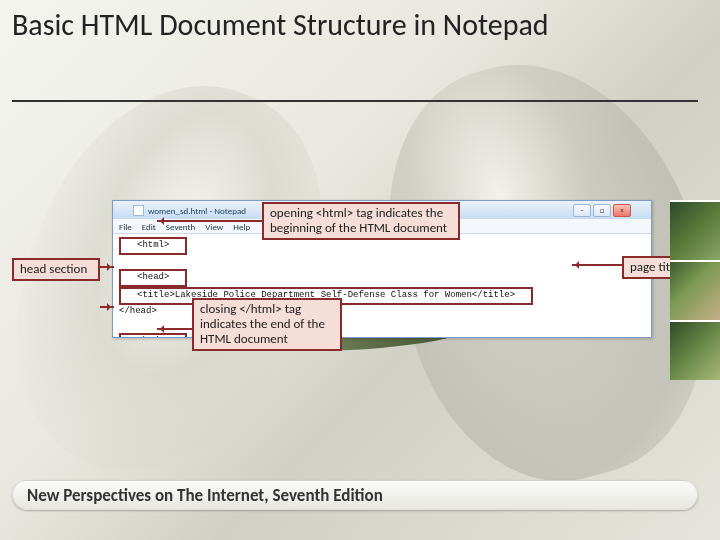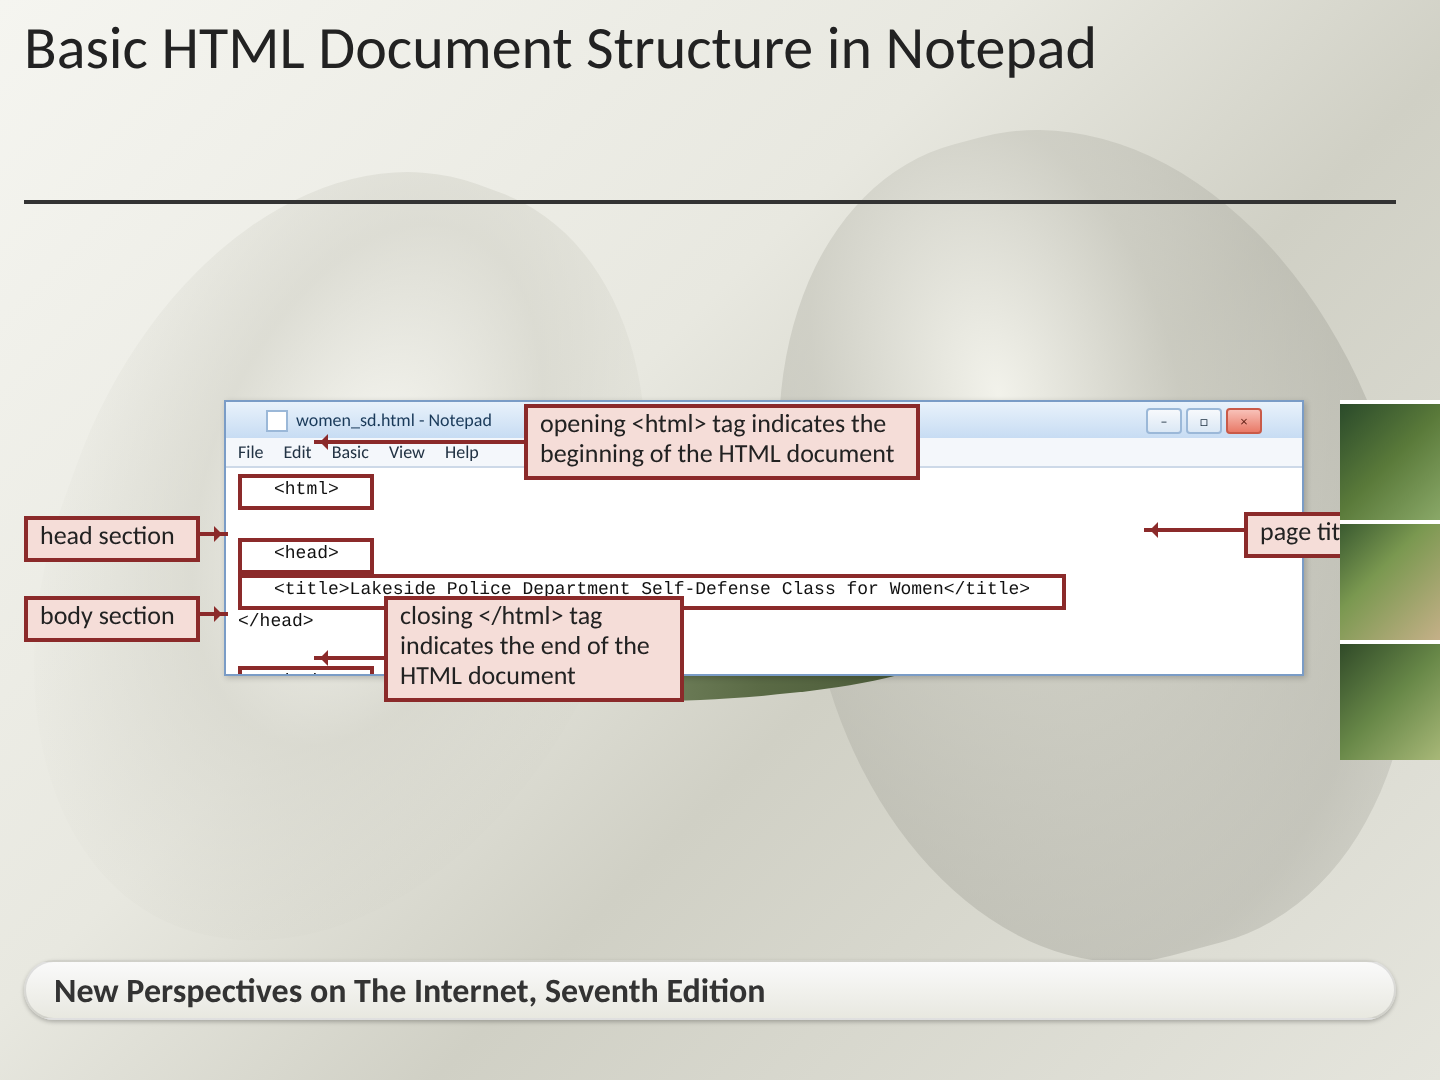--- a/index.html
+++ b/index.html
@@ -129,40 +129,39 @@
         <span class="spacer"></span>
         <div class="np-btns">
           <div class="np-btn">–</div>
           <div class="np-btn">□</div>
           <div class="np-btn close">×</div>
         </div>
       </div>
       <div class="np-menubar">
         <span>File</span>
         <span>Edit</span>
-        <span>Basic</span>
+        <span>Seventh</span>
         <span>View</span>
         <span>Help</span>
       </div>
       <div class="np-content"><span class="boxed">&lt;html&gt;</span>
 <span></span>
 <span class="boxed">&lt;head&gt;</span>
 <span class="boxed">&lt;title&gt;Lakeside Police Department Self-Defense Class for Women&lt;/title&gt;</span>
 <span>&lt;/head&gt;</span>
 <span></span>
 <span class="boxed">&lt;body&gt;</span>
 
 <span></span>
 </div>
     </div>
 
     <div class="callout" style="top:58px; left:0; width:88px;">head section</div>
     <div class="arrow" style="top:66px; left:88px; width:14px;"></div>
 
-    <div class="callout" style="top:98px; left:0; width:88px;">body section</div>
     <div class="arrow" style="top:106px; left:88px; width:14px;"></div>
 
     <div class="callout" style="top:2px; left:250px; width:198px;">opening &lt;html&gt; tag indicates the beginning of the HTML document</div>
     <div class="arrow left" style="top:20px; left:145px; width:105px;"></div>
 
     <div class="callout" style="top:98px; left:180px; width:150px;">closing &lt;/html&gt; tag indicates the end of the HTML document</div>
     <div class="arrow left" style="top:128px; left:145px; width:35px;"></div>
 
     <div class="callout" style="top:56px; left:610px; width:70px;">page title</div>
     <div class="arrow left" style="top:64px; left:560px; width:50px;"></div>

